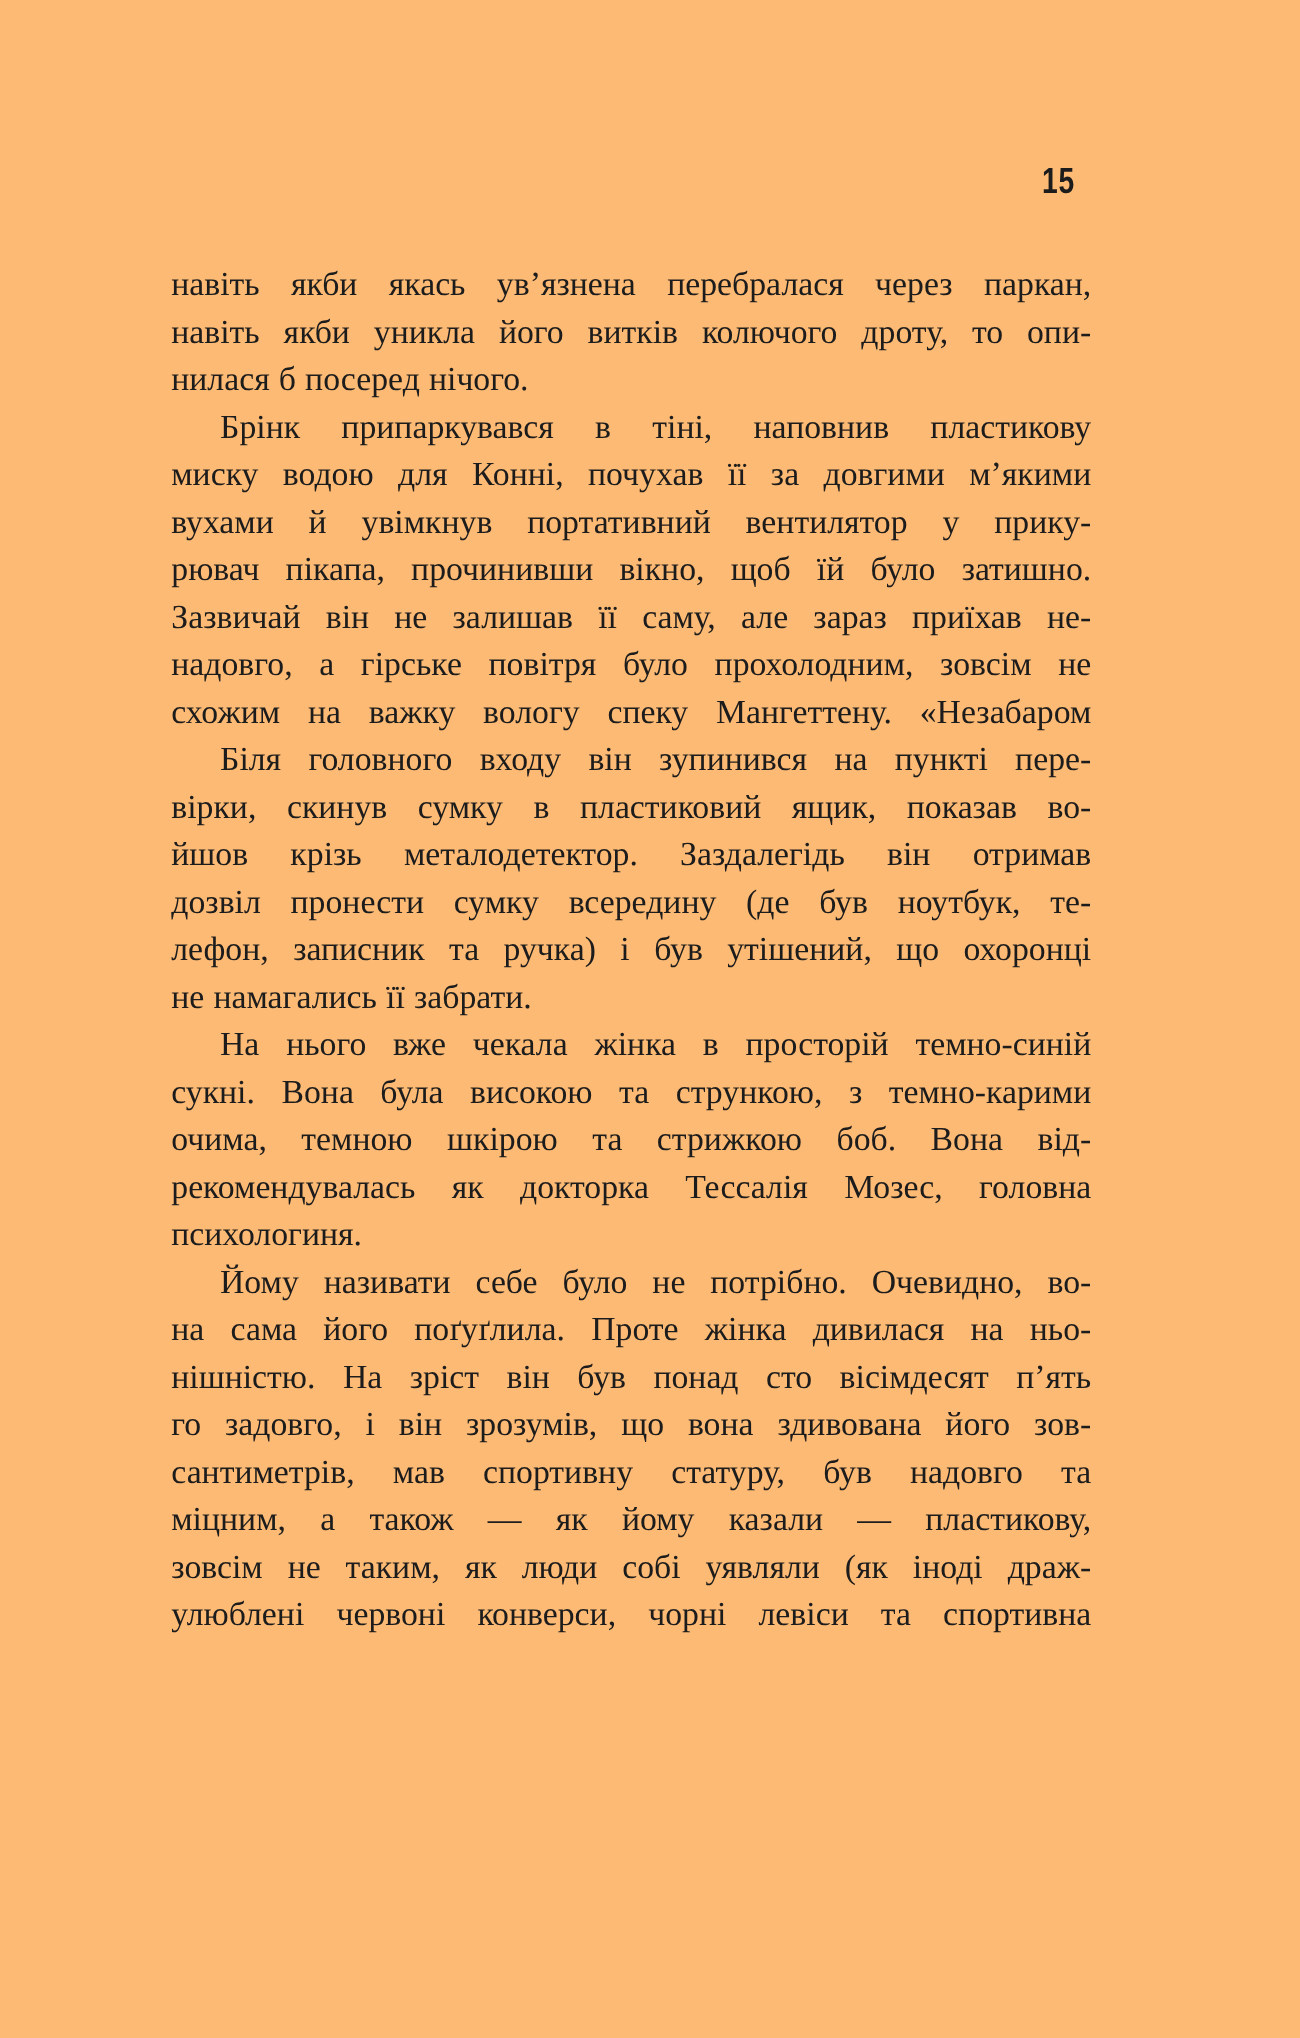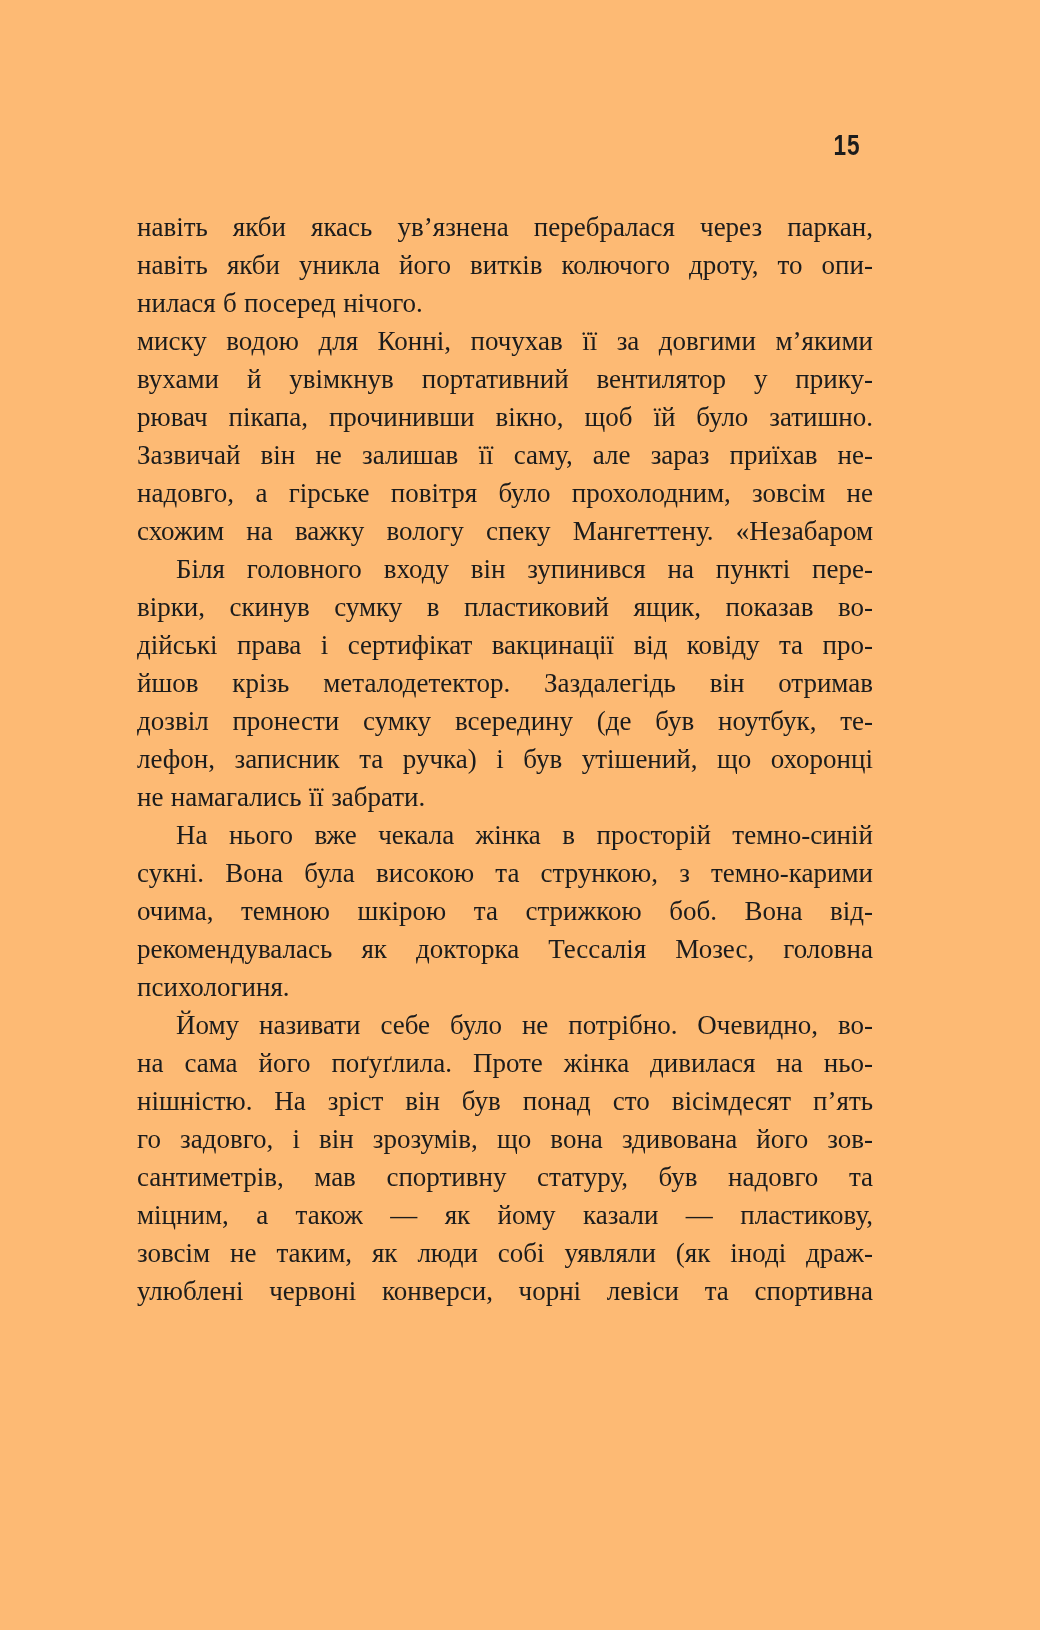--- a/index.html
+++ b/index.html
@@ -67,31 +67,31 @@
 
 <div class="page">
   <div class="folio">15</div>
   <div class="text-block" id="text-block">
       <div class="paragraph">
         <div class="line">навіть якби якась ув’язнена перебралася через паркан,</div>
         <div class="line">навіть якби уникла його витків колючого дроту, то опи-</div>
         <div class="line last">нилася б посеред нічого.</div>
       </div>
       <div class="paragraph">
+        <div class="line indent">Брінк припаркувався в тіні, наповнив пластикову</div>
         <div class="line">миску водою для Конні, почухав її за довгими м’якими</div>
         <div class="line">вухами й увімкнув портативний вентилятор у прику-</div>
         <div class="line">рювач пікапа, прочинивши вікно, щоб їй було затишно.</div>
         <div class="line">Зазвичай він не залишав її саму, але зараз приїхав не-</div>
         <div class="line">надовго, а гірське повітря було прохолодним, зовсім не</div>
         <div class="line">схожим на важку вологу спеку Мангеттену. «Незабаром</div>
       </div>
       <div class="paragraph">
         <div class="line indent">Біля головного входу він зупинився на пункті пере-</div>
         <div class="line">вірки, скинув сумку в пластиковий ящик, показав во-</div>
-        <div class="line">дійські права і сертифікат вакцинації від ковіду та про-</div>
         <div class="line">йшов крізь металодетектор. Заздалегідь він отримав</div>
         <div class="line">дозвіл пронести сумку всередину (де був ноутбук, те-</div>
         <div class="line">лефон, записник та ручка) і був утішений, що охоронці</div>
         <div class="line last">не намагались її забрати.</div>
       </div>
       <div class="paragraph">
         <div class="line indent">На нього вже чекала жінка в просторій темно-синій</div>
         <div class="line">сукні. Вона була високою та стрункою, з темно-карими</div>
         <div class="line">очима, темною шкірою та стрижкою боб. Вона від-</div>
         <div class="line">рекомендувалась як докторка Тессалія Мозес, головна</div>

